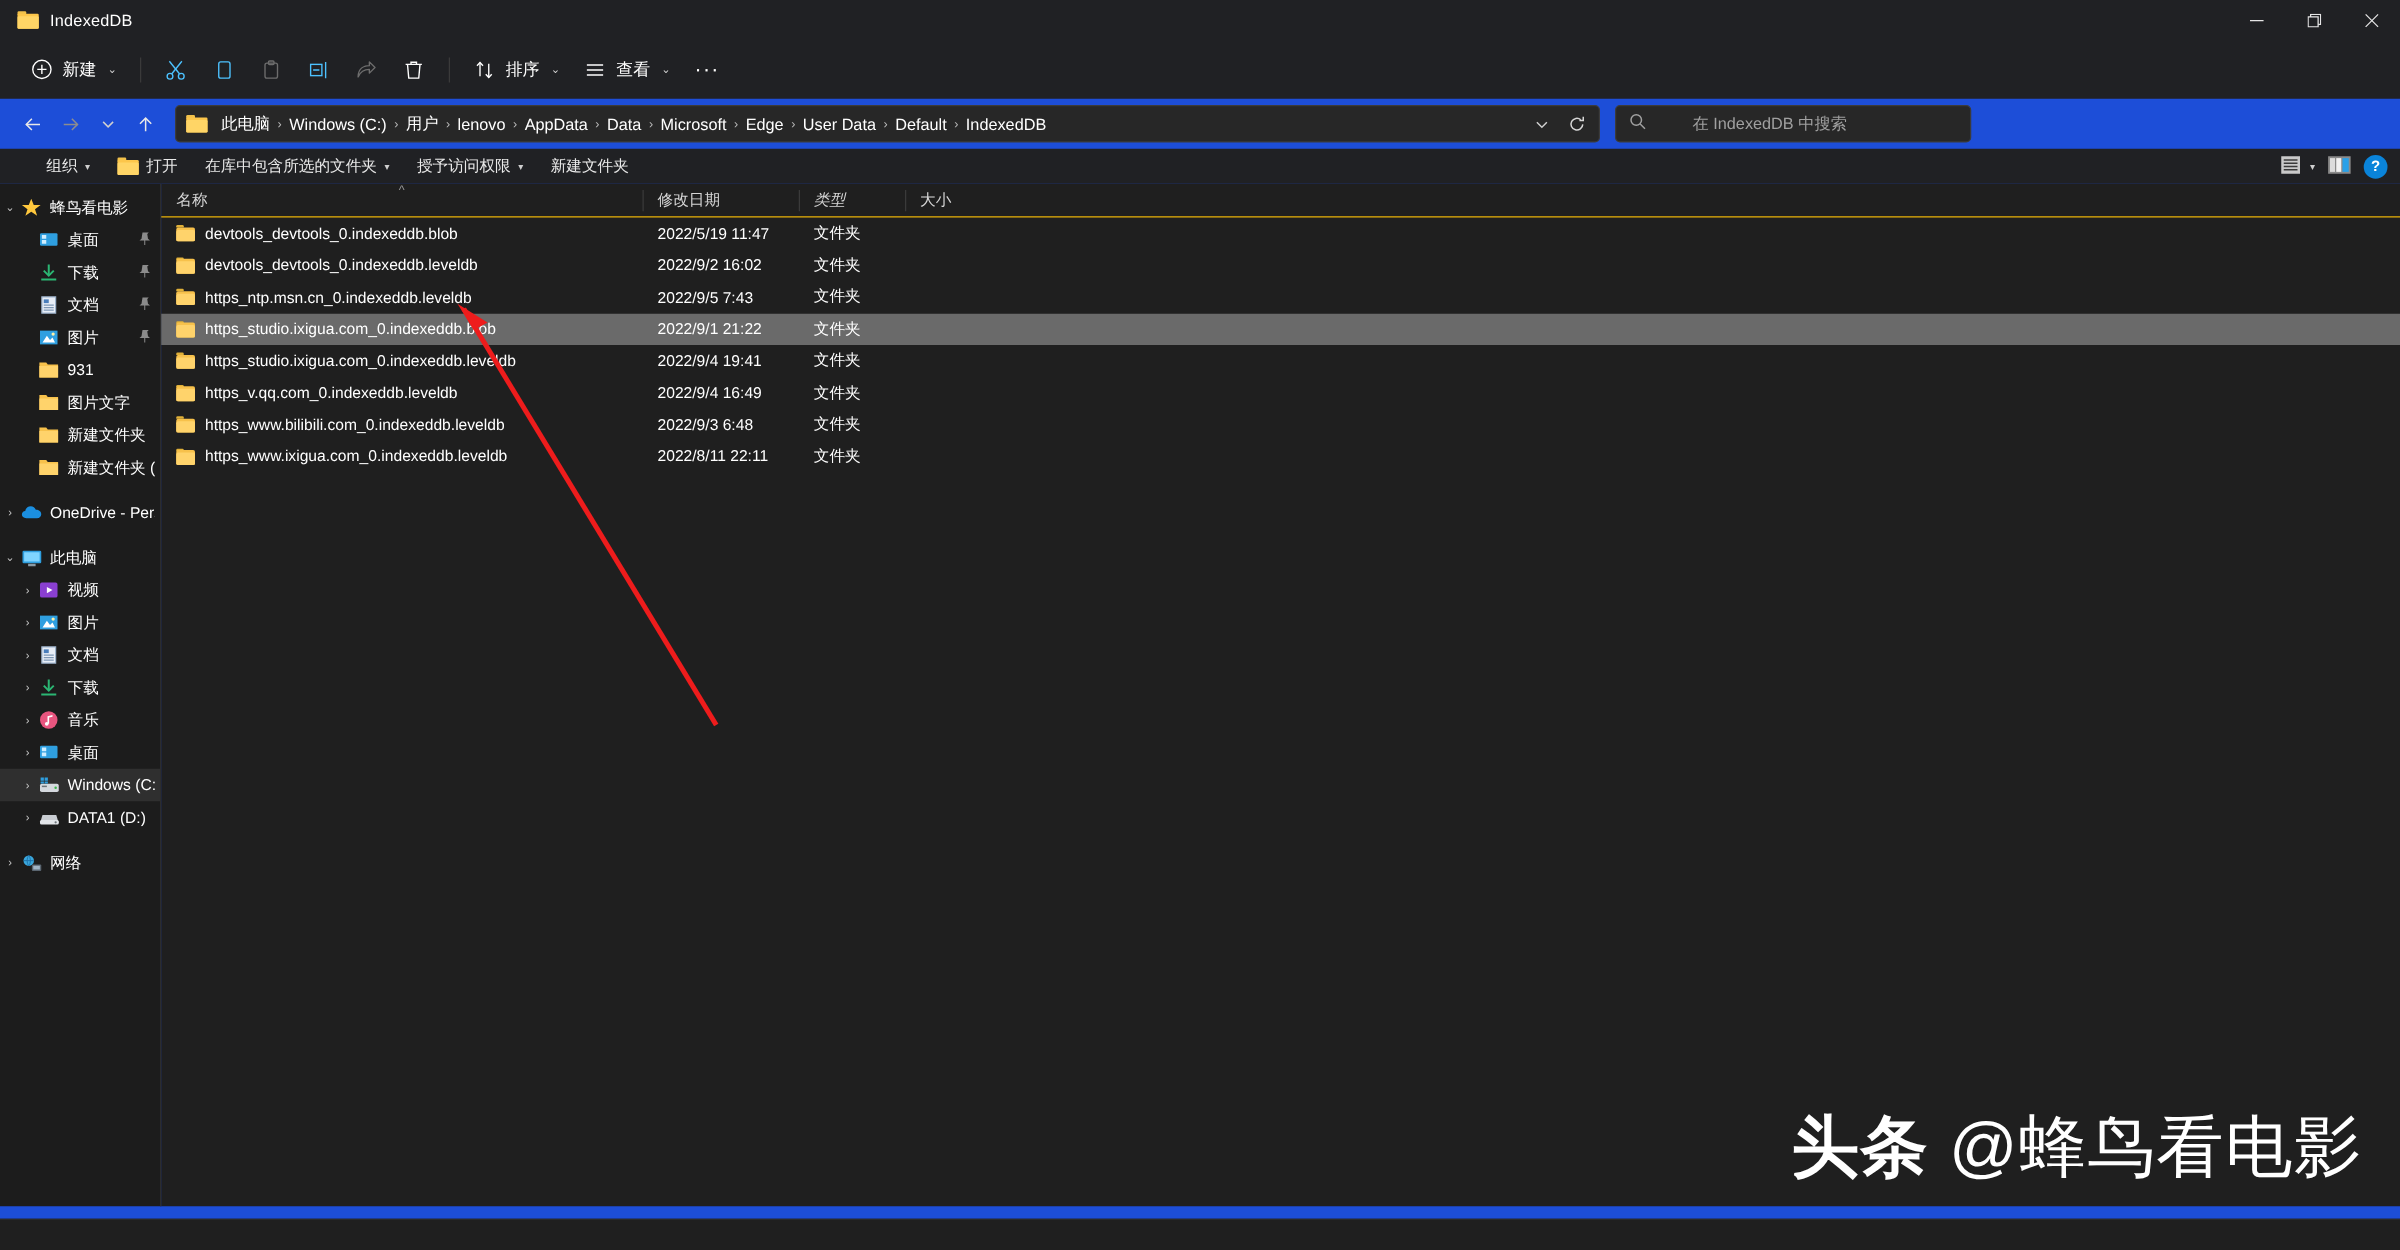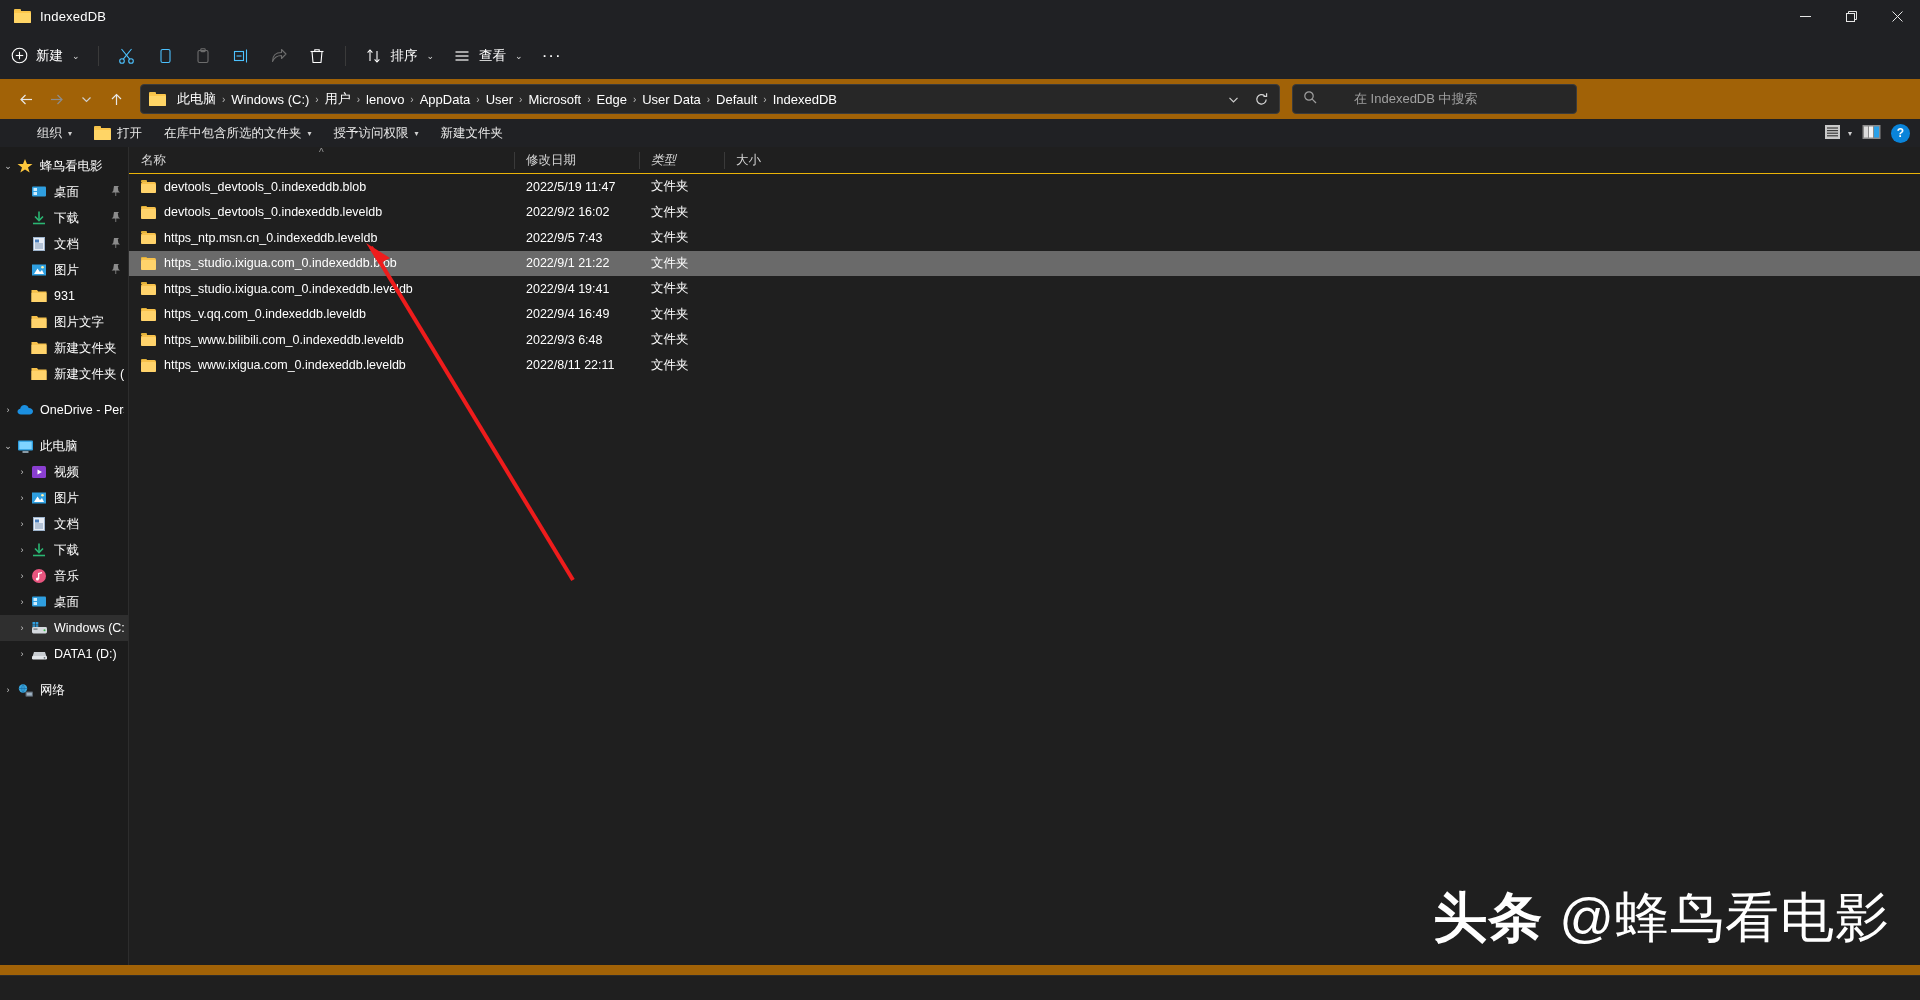--- a/index.html
+++ b/index.html
@@ -3,21 +3,21 @@
 <meta charset="utf-8">
 <style>
   * { box-sizing: border-box; margin: 0; padding: 0; }
   html, body {
     width: 1920px; height: 1000px;
     background: #1f1f1f;
     font-family: "Liberation Sans", "DejaVu Sans", sans-serif;
     color: #ffffff;
     overflow: hidden;
   }
-  #app { position: relative; width: 1920px; height: 1000px; background: #a16207; }
+  #app { position: relative; width: 1920px; height: 1000px; background: #1d4ed8; }
 
   
   .titlebar {
     height: 32px; background: #202124;
     display: flex; align-items: center; position: relative;
   }
   .title-left { display: flex; align-items: center; gap: 9px; padding-left: 14px; }
   .folder-mini {
     width: 17px; height: 14px; position: relative; display: inline-block;
   }
@@ -37,21 +37,21 @@
   .wincontrols { position: absolute; right: 0; top: 0; display: flex; height: 32px; }
   .wc {
     width: 46px; height: 32px; display: flex; align-items: center; justify-content: center;
     color: #e6e6e6;
   }
   .wc svg { display: block; }
 
   
   .toolbar {
     height: 47px; background: #202124;
-    display: flex; align-items: center; gap: 0;
+    display: flex; align-items: center; padding-left: 14px; gap: 0;
   }
   .tb-item {
     height: 34px; display: flex; align-items: center; gap: 7px;
     padding: 0 9px; border-radius: 4px; color: #ffffff; font-size: 13.5px;
     white-space: nowrap;
   }
   .tb-icon { display: flex; align-items: center; justify-content: center; width: 20px; height: 20px; }
   .tb-sep { width: 1px; height: 20px; background: #3a3a3a; margin: 0 9px; }
   .chev { font-size: 9px; color: #d9d9d9; margin-left: 2px; }
   .tb-dots { font-size: 17px; letter-spacing: 1px; padding: 0 10px; }
@@ -339,21 +339,21 @@
           <span class="crumb">此电脑</span>
           <span class="crumb-sep">›</span>
           <span class="crumb">Windows (C:)</span>
           <span class="crumb-sep">›</span>
           <span class="crumb">用户</span>
           <span class="crumb-sep">›</span>
           <span class="crumb">lenovo</span>
           <span class="crumb-sep">›</span>
           <span class="crumb">AppData</span>
           <span class="crumb-sep">›</span>
-          <span class="crumb">User</span>
+          <span class="crumb">Data</span>
           <span class="crumb-sep">›</span>
           <span class="crumb">Microsoft</span>
           <span class="crumb-sep">›</span>
           <span class="crumb">Edge</span>
           <span class="crumb-sep">›</span>
           <span class="crumb">User Data</span>
           <span class="crumb-sep">›</span>
           <span class="crumb">Default</span>
           <span class="crumb-sep">›</span>
           <span class="crumb">IndexedDB</span>

